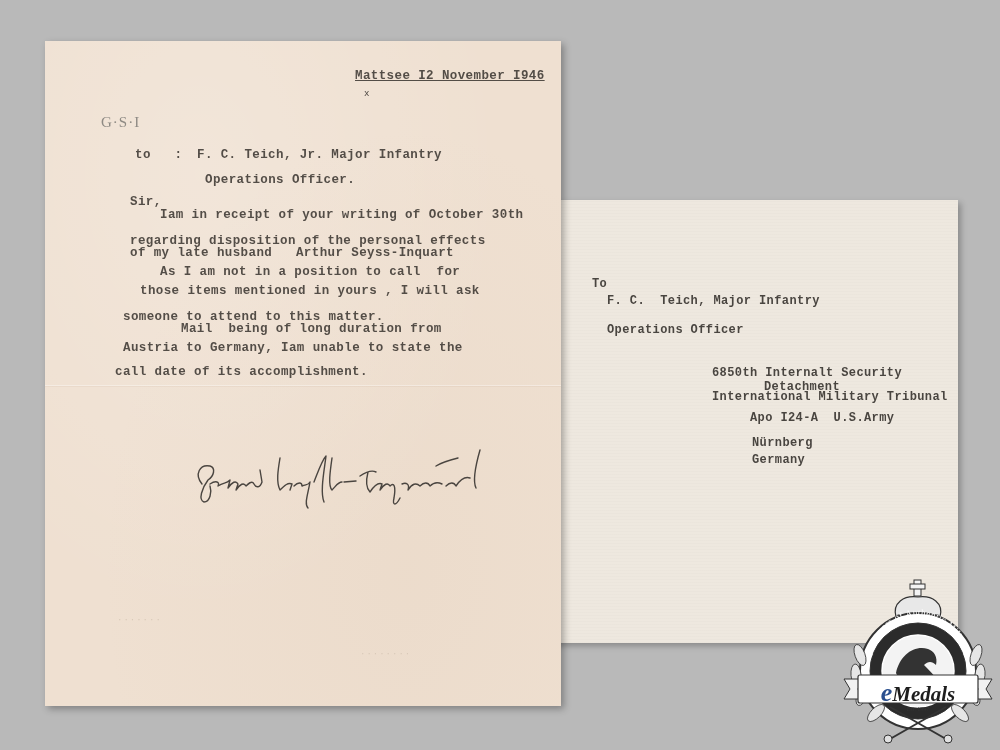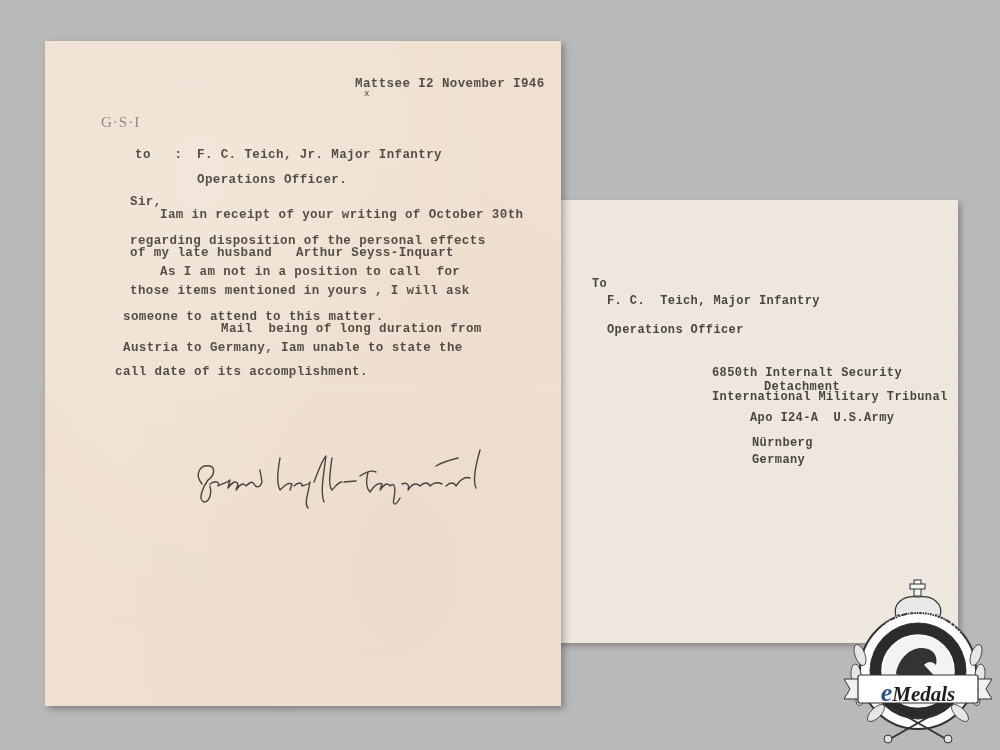--- a/index.html
+++ b/index.html
@@ -94,38 +94,38 @@
   <div class="typed" style="left:294px; top:180px;">Detachment</div>
   <div class="typed" style="left:242px; top:190px;">International Military Tribunal</div>
   <div class="typed" style="left:280px; top:211px;font-family:Liberation Mono, monospace;">Apo I24-A  U.S.Army</div>
   <div class="typed" style="left:282px; top:236px;">Nürnberg</div>
   <div class="typed" style="left:282px; top:253px;">Germany</div>
 </div>
 
 <div class="letter">
   <div class="fold"></div>
 
-  <div class="typed" style="left:310px; top:36px;">Mattsee I2 November I946</div>
+  <div class="typed" style="left:310px; top:28px;text-decoration:underline;">Mattsee I2 November I946</div>
   <div class="strike-x" style="left:319px; top:48px;">x</div>
 
   <div class="gsi">G·S·I</div>
 
   <div class="typed" style="left:90px; top:107px;">to   :</div>
   <div class="typed" style="left:152px; top:107px;">F. C. Teich, Jr. Major Infantry</div>
-  <div class="typed" style="left:152px; top:132px;">Operations Officer.</div>
+  <div class="typed" style="left:160px; top:132px;">Operations Officer.</div>
 
   <div class="typed" style="left:85px; top:154px;">Sir,</div>
 
   <div class="typed" style="left:115px; top:167px;">Iam in receipt of your writing of October 30th</div>
   <div class="typed" style="left:85px; top:193px;">regarding disposition of the personal effects</div>
   <div class="typed" style="left:85px; top:205px;">of my late husband   Arthur Seyss-Inquart</div>
   <div class="typed" style="left:115px; top:224px;">As I am not in a position to call  for</div>
-  <div class="typed" style="left:85px; top:243px;">those items mentioned in yours , I will ask</div>
+  <div class="typed" style="left:95px; top:243px;">those items mentioned in yours , I will ask</div>
   <div class="typed" style="left:78px; top:269px;">someone to attend to this matter.</div>
-  <div class="typed" style="left:136px; top:281px;margin-left:40px;">Mail  being of long duration from</div>
+  <div class="typed" style="left:136px; top:281px;">Mail  being of long duration from</div>
   <div class="typed" style="left:78px; top:300px;">Austria to Germany, Iam unable to state the</div>
   <div class="typed" style="left:70px; top:324px;">call date of its accomplishment.</div>
 
   <svg class="sig" viewBox="0 0 340 80" aria-label="signature">
     <title>Gertrud Seyss-Inquart</title>
     <g fill="none" stroke="#4a4540" stroke-width="1.4" stroke-linecap="round" stroke-linejoin="round">
 
       <path d="M22 48 C14 38, 20 28, 30 30 C36 32, 34 40, 28 44 M28 44 C22 52, 18 64, 24 66 C30 66, 32 56, 30 50"></path>
 
       <path d="M30 48 C36 44, 40 46, 38 50 C44 46, 46 48, 50 44 L48 52 C52 46, 56 44, 58 48 L56 54 C60 48, 64 46, 66 50 C68 48, 72 44, 74 48 C76 52, 80 52, 82 46 L80 34"></path>

